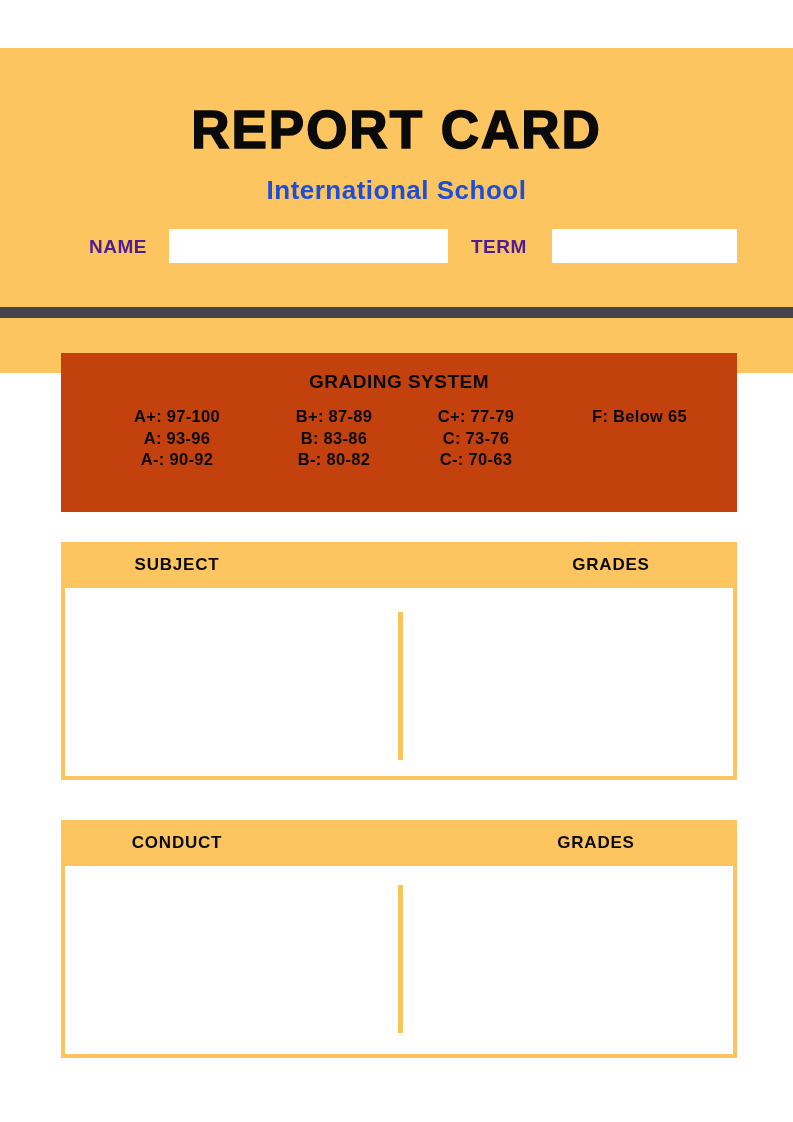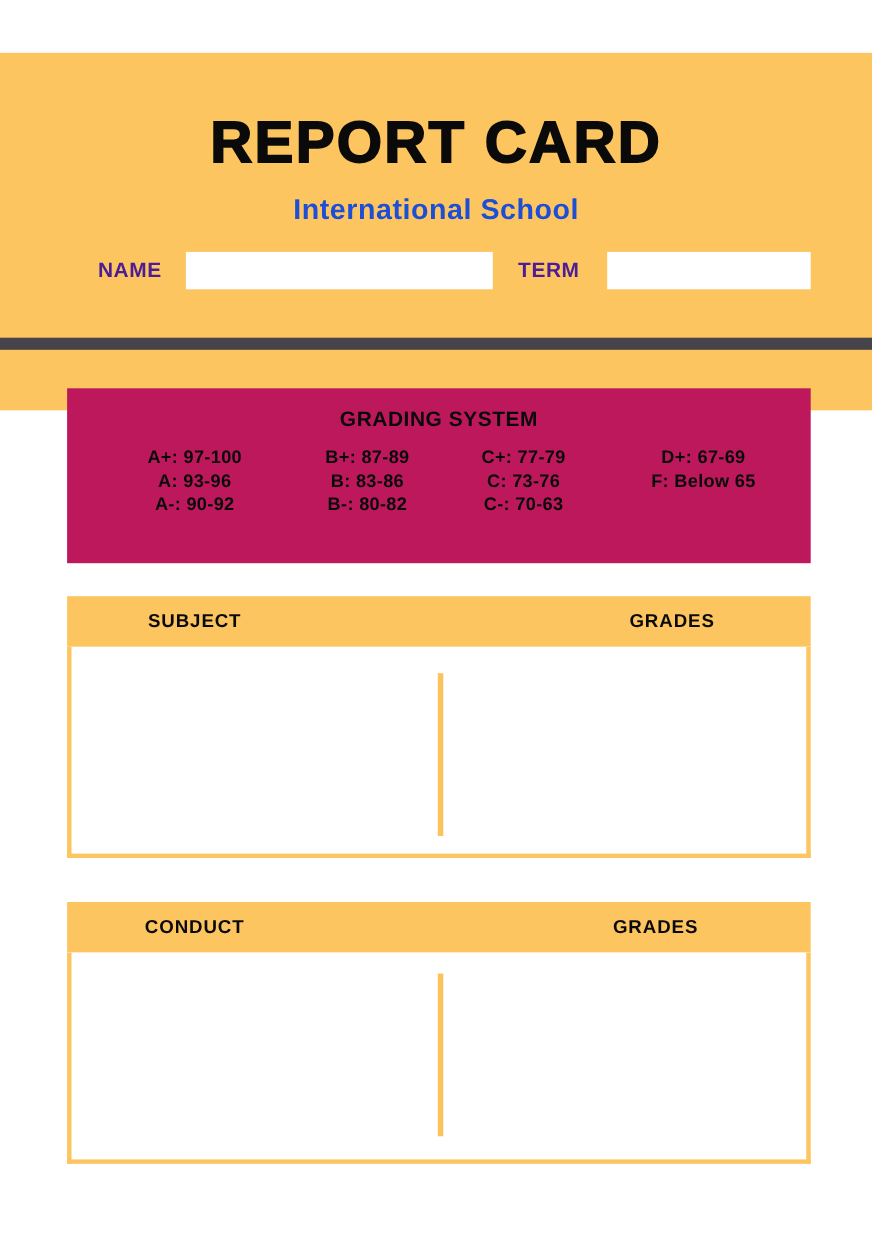--- a/index.html
+++ b/index.html
@@ -36,21 +36,21 @@
   }
   .name-input{left:169px;width:279px;}
   .term-input{left:552px;width:185px;}
   
   .divider-bar{
     position:absolute;left:0;top:307px;width:793px;height:11px;background:#46434A;
   }
   
   .grading-box{
     position:absolute;left:61px;top:353px;width:676px;height:159px;
-    background:#be185d;box-sizing:border-box;
+    background:#c2410c;box-sizing:border-box;
   }
   .grading-title{
     margin:0;padding-top:18px;text-align:center;
     font-size:19px;font-weight:800;letter-spacing:0.5px;color:#0B0A0B;
   }
   .grading-grid{
     display:flex;padding-left:35px;margin-top:13px;text-align:center;
   }
   .grading-col{display:flex;flex-direction:column;}
   .grading-col-1{width:162px;}
@@ -121,21 +121,20 @@
         <div class="grade-range">B+: 87-89</div>
         <div class="grade-range">B: 83-86</div>
         <div class="grade-range">B-: 80-82</div>
       </div>
       <div class="grading-col grading-col-3">
         <div class="grade-range">C+: 77-79</div>
         <div class="grade-range">C: 73-76</div>
         <div class="grade-range">C-: 70-63</div>
       </div>
       <div class="grading-col grading-col-4">
-        <div class="grade-range">D+: 67-69</div>
         <div class="grade-range">F: Below 65</div>
       </div>
     </div>
   </section>
 
   <section class="rc-table subject-table">
     <div class="rc-table-header">
       <span class="col-label col-label-left">SUBJECT</span>
       <span class="col-label col-label-right">GRADES</span>
     </div>

